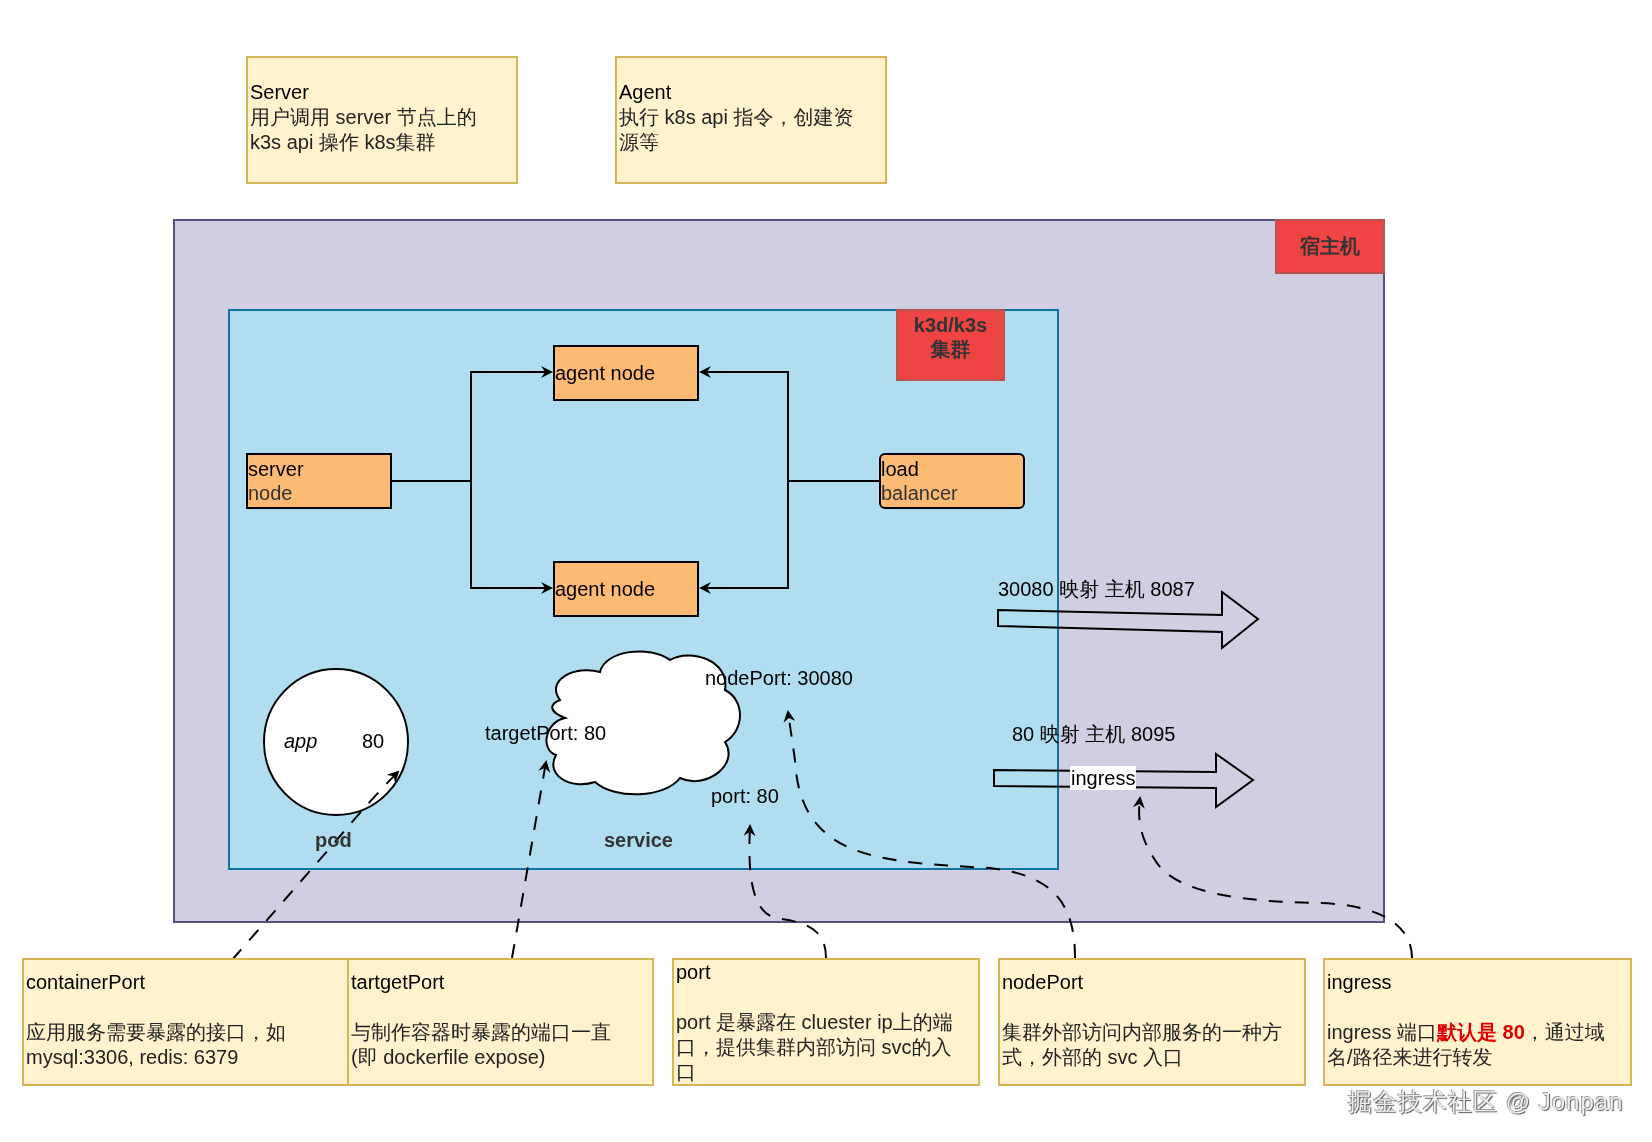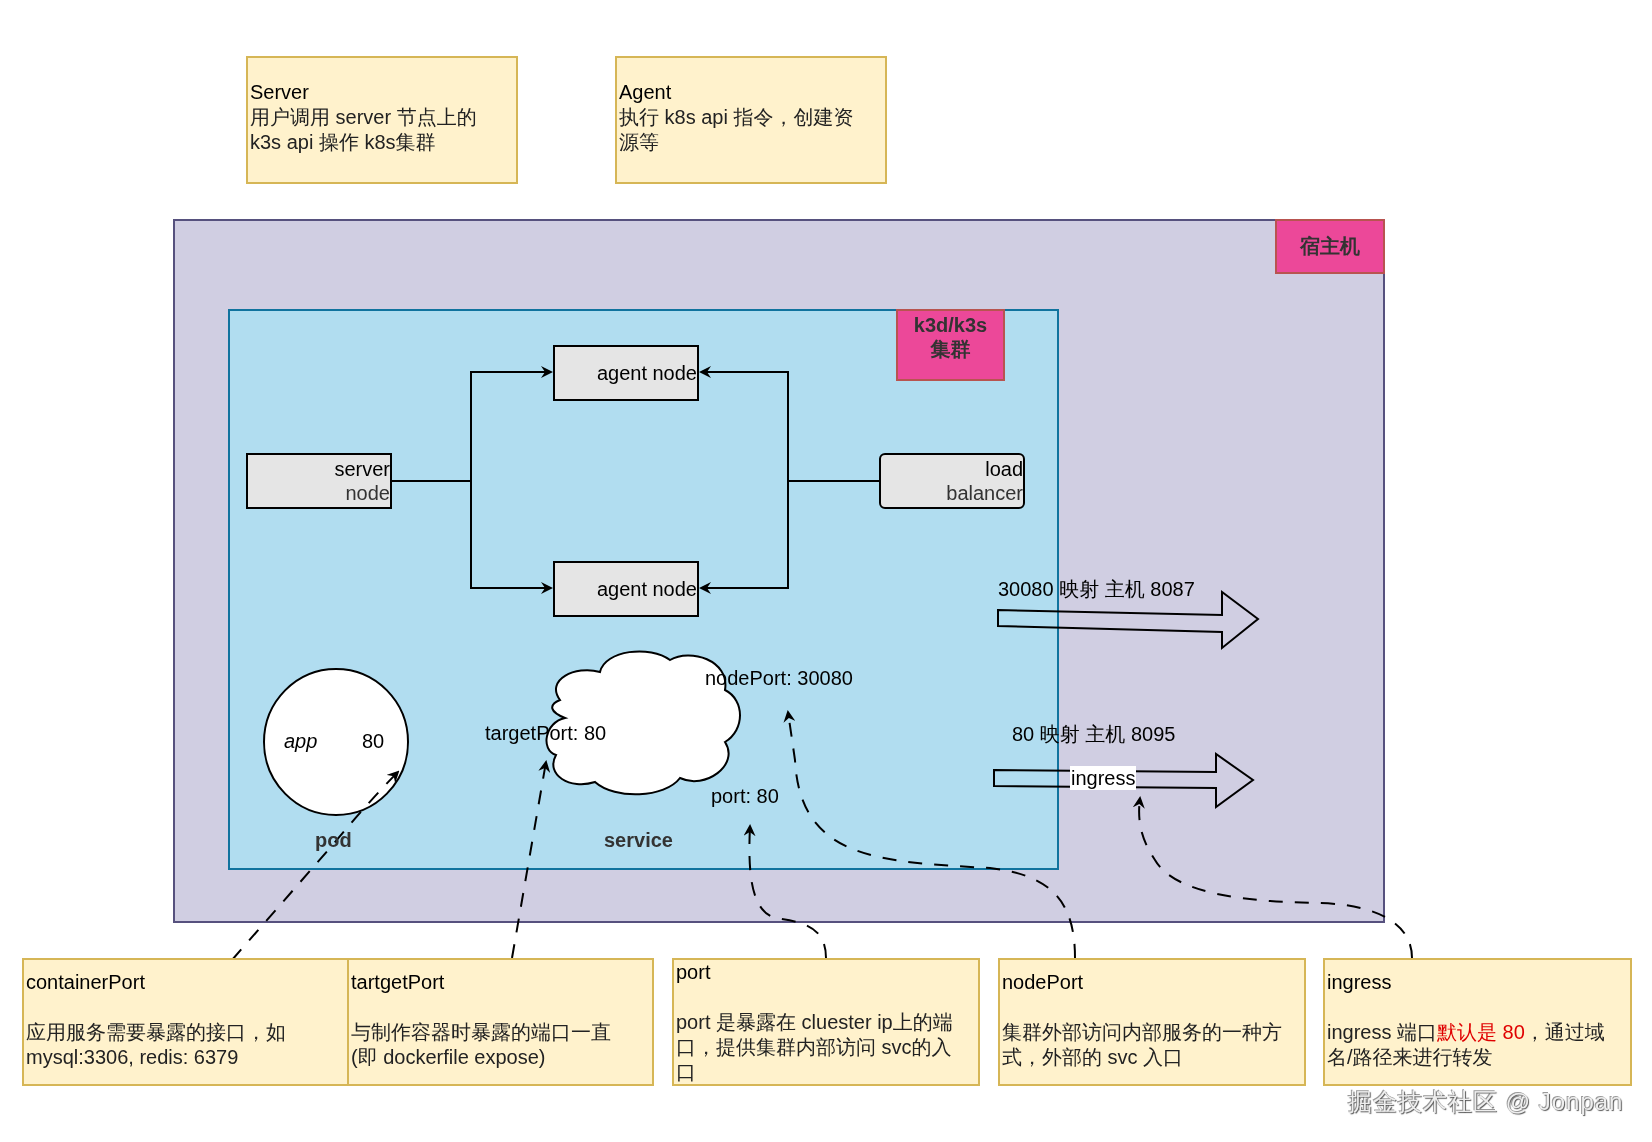--- a/index.html
+++ b/index.html
@@ -4,28 +4,28 @@
 <style>
   html, body { margin: 0; padding: 0; background: #ffffff; }
   body { width: 1652px; height: 1142px; position: relative; overflow: hidden;
          font-family: "Liberation Sans", "DejaVu Sans", sans-serif; color: #000; }
   .abs { position: absolute; box-sizing: border-box; }
   .note { background: #fff2cc; border: 2px solid #d6b656; font-size: 20px; line-height: 25px;
           padding: 0 2px; color: #222; }
   .note .t { color: #000; }
   .host { background: #d0cee2; border: 2px solid #56517e; }
   .cluster { background: #b1ddf0; border: 2px solid #10739e; }
-  .tag { background: #ec4899; border: 2px solid #b85450; font-weight: bold; font-size: 20px;
+  .tag { background: #ef4444; border: 2px solid #b85450; font-weight: bold; font-size: 20px;
          color: #333; text-align: center; }
-  .node { background: #e5e5e5; border: 2px solid #000; font-size: 20px; text-align: right;
+  .node { background: #fdba74; border: 2px solid #000; font-size: 20px; text-align: left;
           display: flex; flex-direction: column; justify-content: center; line-height: 24px; }
   .lbl { font-size: 20px; white-space: nowrap; color: #000; }
   .blbl { font-size: 20px; font-weight: bold; color: #333; white-space: nowrap; }
   svg.overlay { position: absolute; left: 0; top: 0; pointer-events: none; }
-  .red { color: #e00000; font-weight: normal; }
+  .red { color: #e00000; font-weight: bold; }
   .watermark { font-size: 24px; color: #eeeeee; text-shadow: 1px 1px 1px #555, -1px -1px 0 #999;
                white-space: nowrap; letter-spacing: 1px; }
 </style>
 </head>
 <body>
 
 <div class="abs note" style="left:246px;top:56px;width:272px;height:128px;padding-top:22px;">
   <div class="t">Server</div>
   <div>用户调用 server 节点上的</div>
   <div>k3s api 操作 k8s集群</div>

